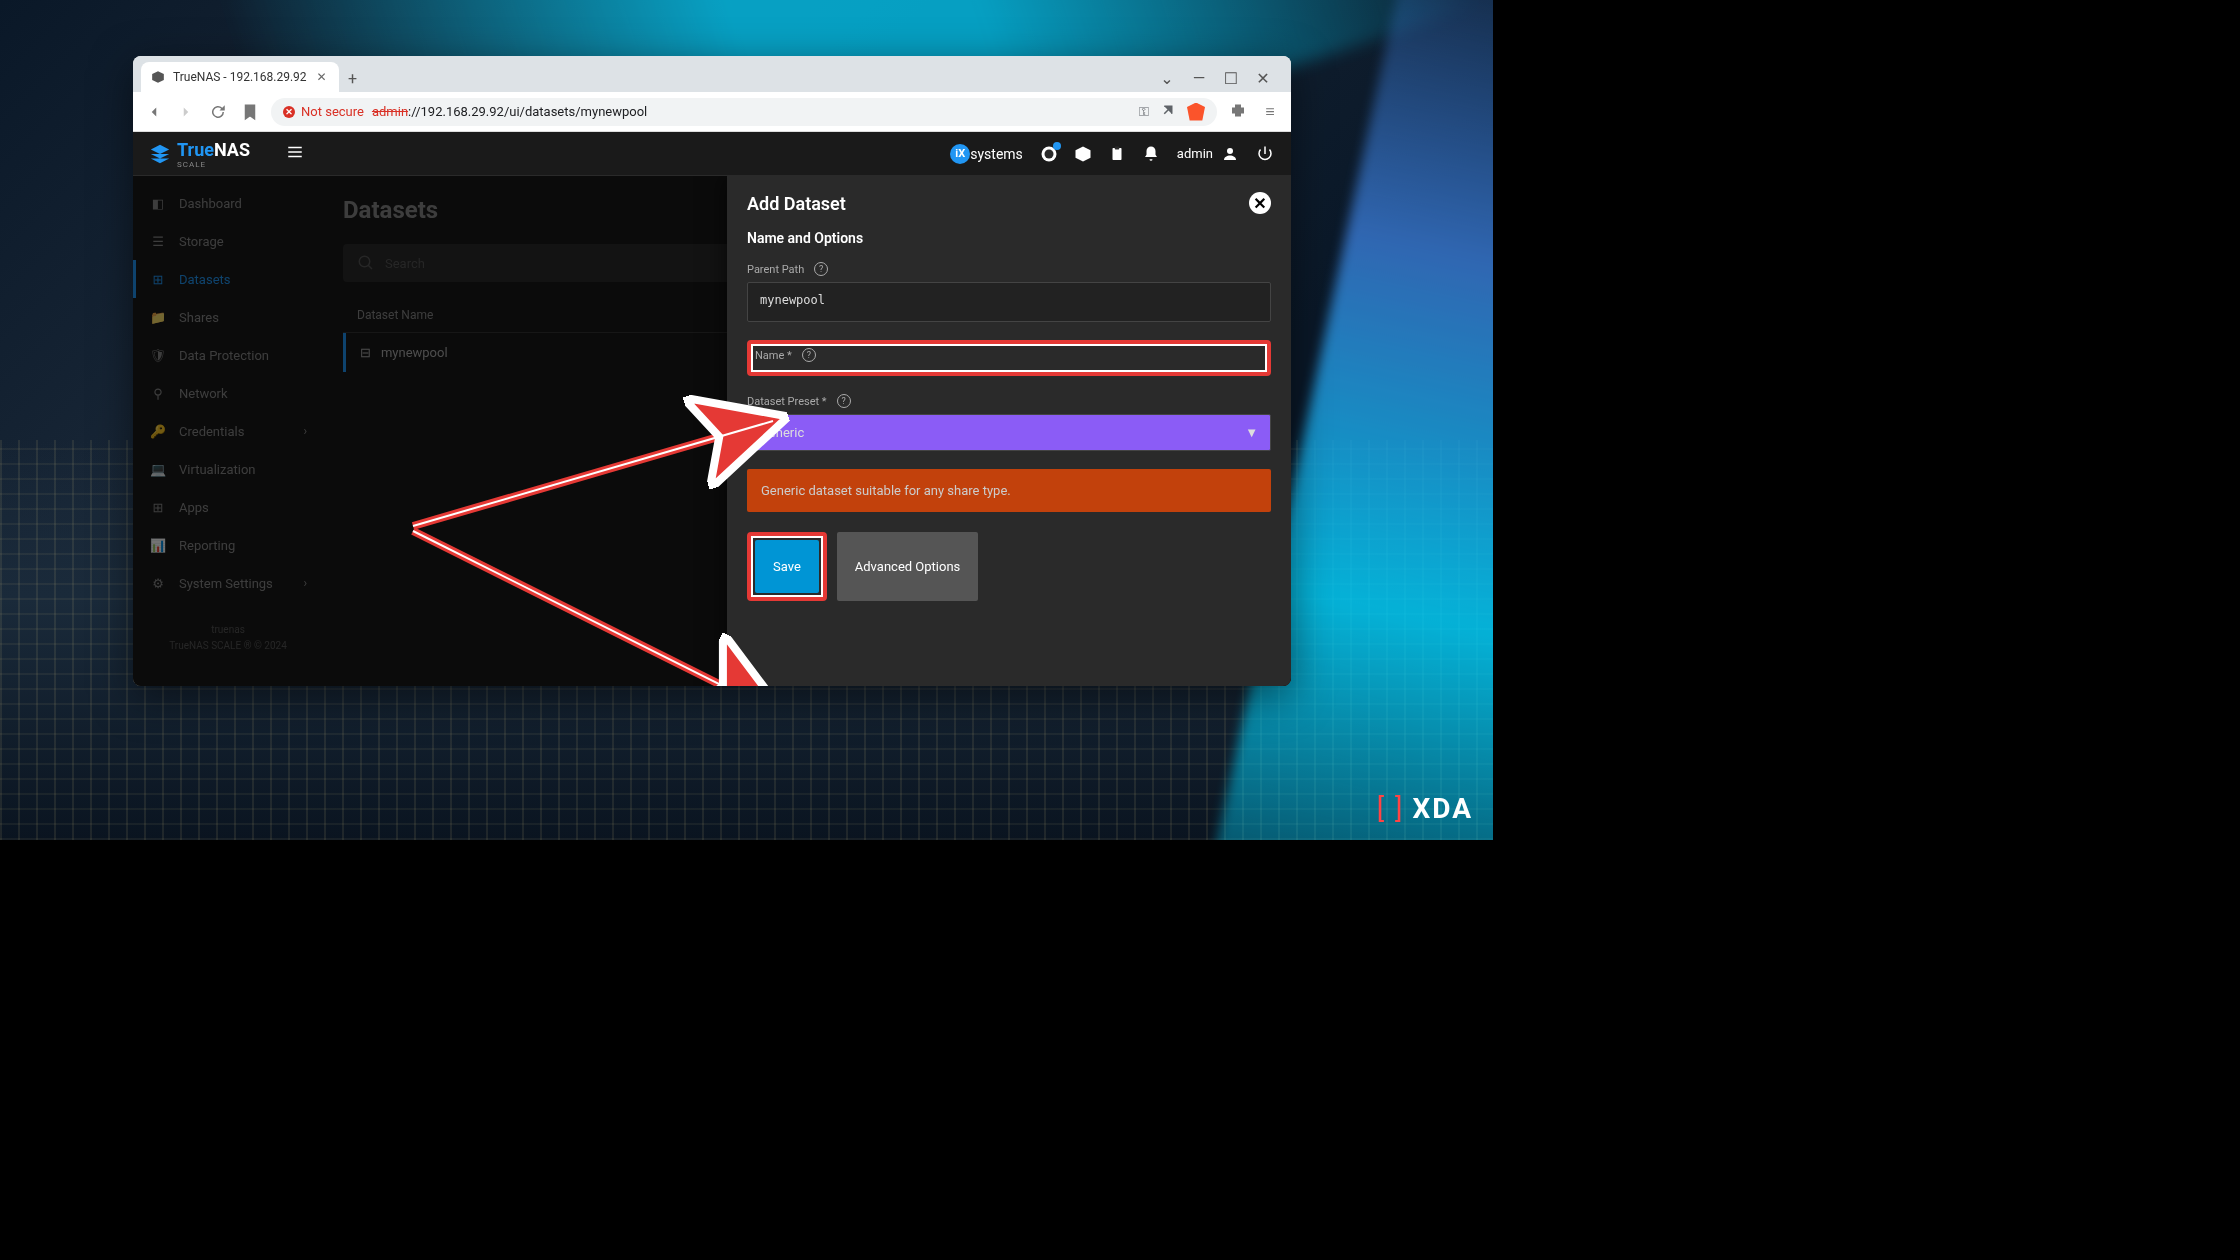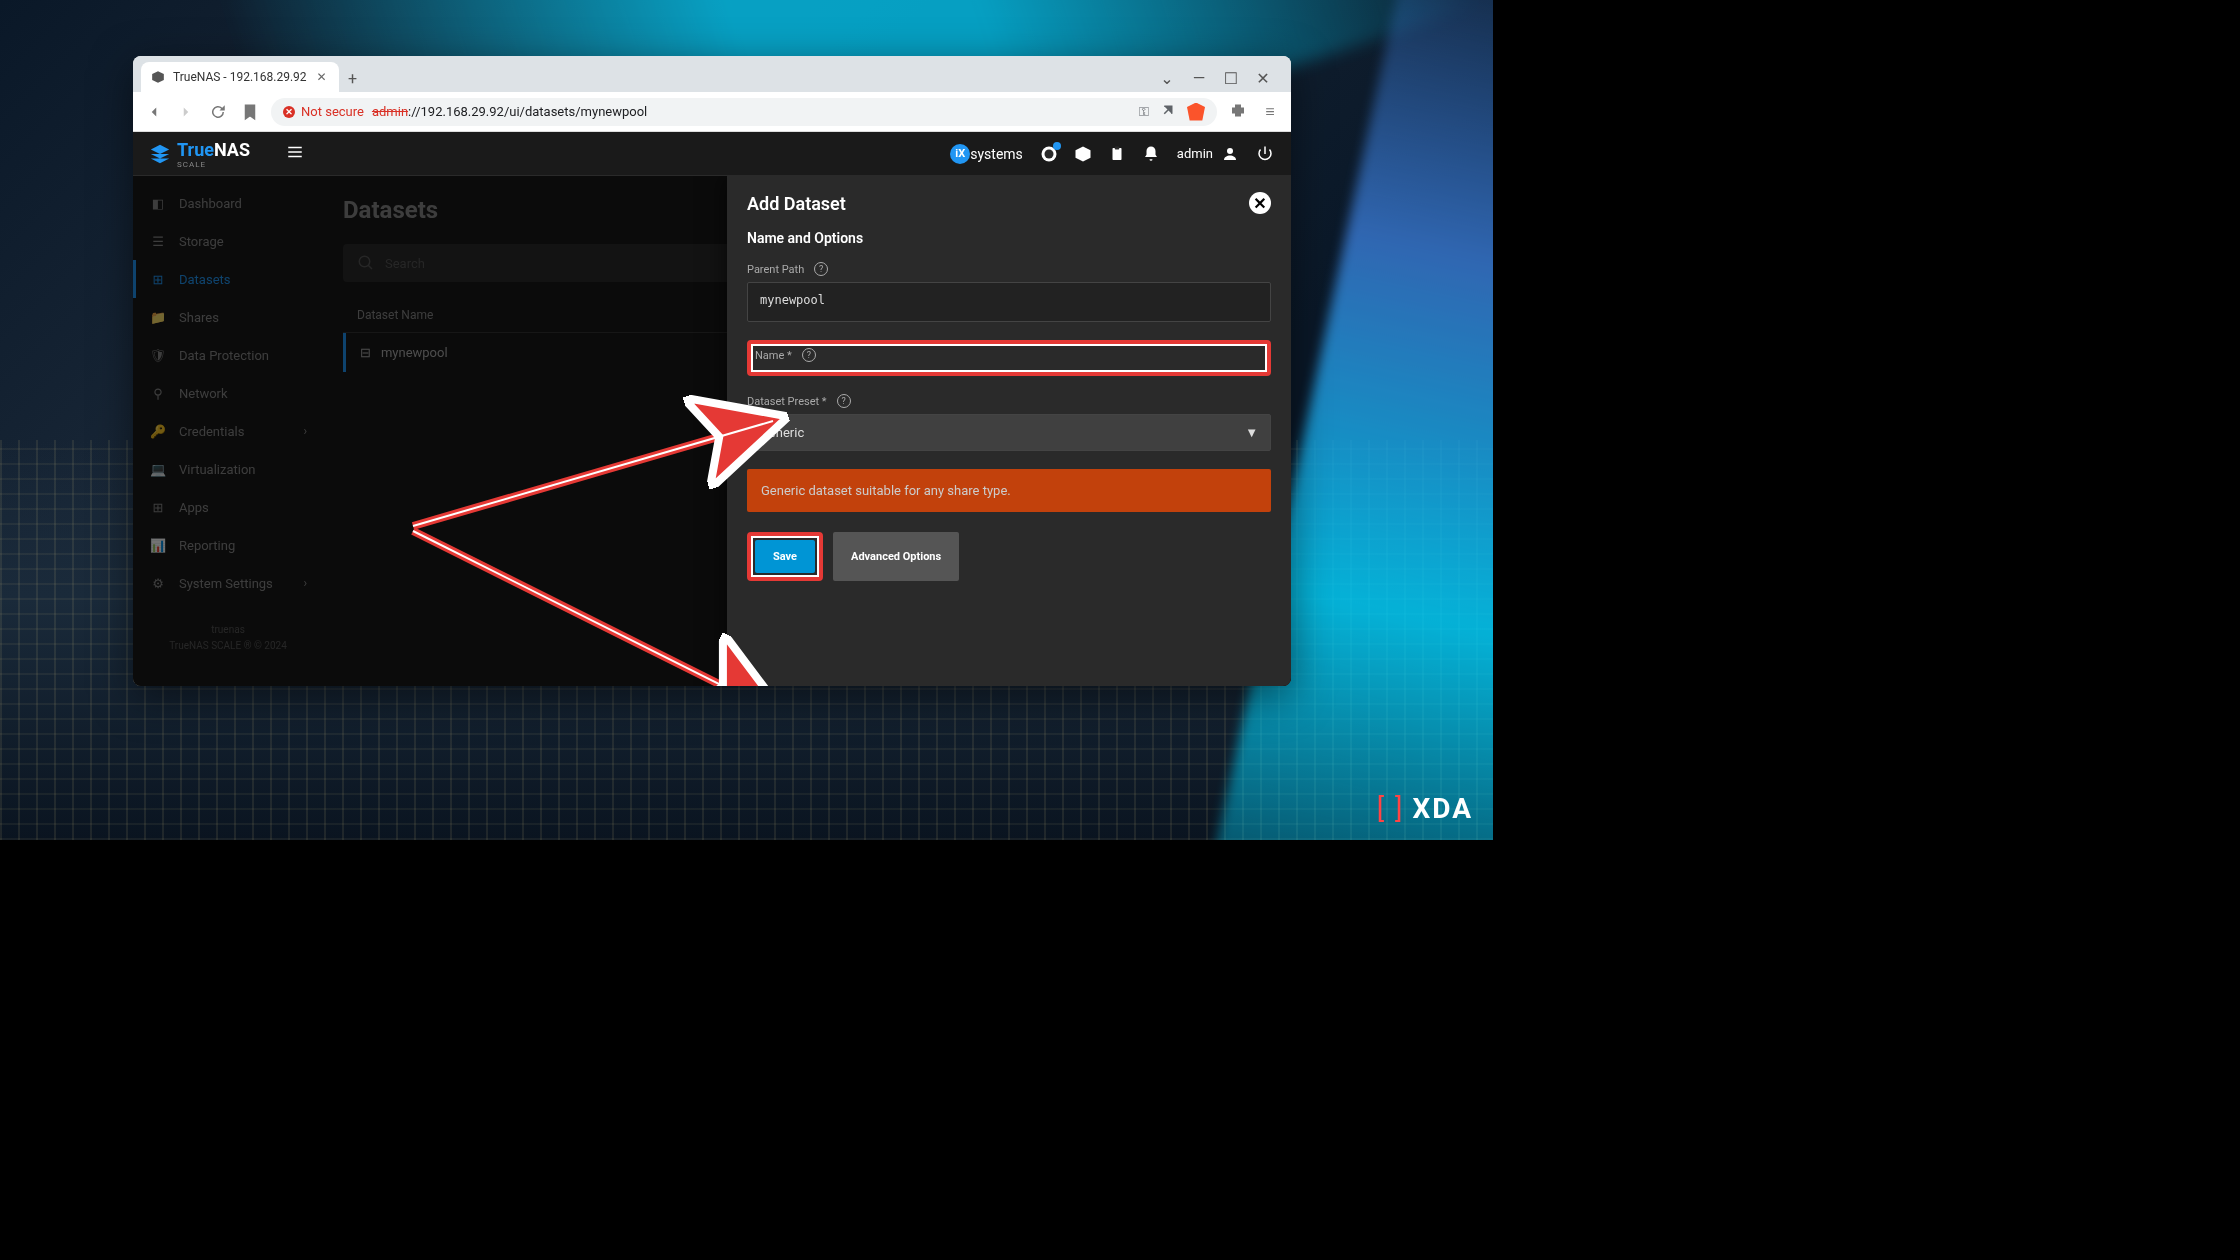--- a/index.html
+++ b/index.html
@@ -89,24 +89,24 @@
 .panel-close { width: 22px; height: 22px; background: #fff; color: #000; border-radius: 50%; display: flex; align-items: center; justify-content: center; cursor: pointer; font-weight: bold; }
 .panel-body { flex: 1; padding: 0 20px 20px; overflow-y: auto; }
 .section-title { font-size: 14px; font-weight: 600; color: #fff; margin-bottom: 16px; }
 .field { margin-bottom: 18px; }
 .field-label { font-size: 11px; color: #aaa; display: flex; align-items: center; gap: 10px; margin-bottom: 6px; }
 .help-icon { width: 14px; height: 14px; border: 1px solid #aaa; border-radius: 50%; display: flex; align-items: center; justify-content: center; font-size: 9px; }
 .field-input { width: 100%; background: #222; border: 1px solid #444; padding: 10px 12px; color: #ddd; font-family: monospace; font-size: 12px; border-radius: 2px; }
 .field-input.readonly { resize: none; height: 40px; }
 .field-input.focused { border: 1px solid #2196f3; outline: 1px solid #2196f3; height: 44px; }
 .underline-red { border-bottom: 1px dotted #d93025; display: inline-block; }
-.select-field { width: 100%; background: #404040; border: 1px solid #444; padding: 10px 12px; color: #ddd; font-size: 13px; border-radius: 2px; display: flex; justify-content: space-between; align-items: center; cursor: pointer; }
+.select-field { width: 100%; background: #8b5cf6; border: 1px solid #444; padding: 10px 12px; color: #ddd; font-size: 13px; border-radius: 2px; display: flex; justify-content: space-between; align-items: center; cursor: pointer; }
 .info-box { background: #c2410c; padding: 14px; color: #ccc; font-size: 13px; border-radius: 2px; margin-bottom: 20px; }
 .panel-actions { display: flex; gap: 10px; }
-.btn { padding: 10px 18px; font-size: 11px; font-weight: 700; border: none; cursor: pointer; border-radius: 2px; }
+.btn { padding: 19px 18px; font-size: 13px; font-weight: 400; border: none; cursor: pointer; border-radius: 2px; }
 .btn-primary { background: #0095d5; color: #fff; }
 .btn-secondary { background: #555; color: #fff; }
 
 
 .hl { border: 4px solid #e53935; outline: 2px solid #fff; outline-offset: -6px; padding: 4px; border-radius: 4px; }
 .arrow { position: absolute; pointer-events: none; }
 
 svg.icon { width: 18px; height: 18px; fill: currentColor; }
 </style>
 </head>

